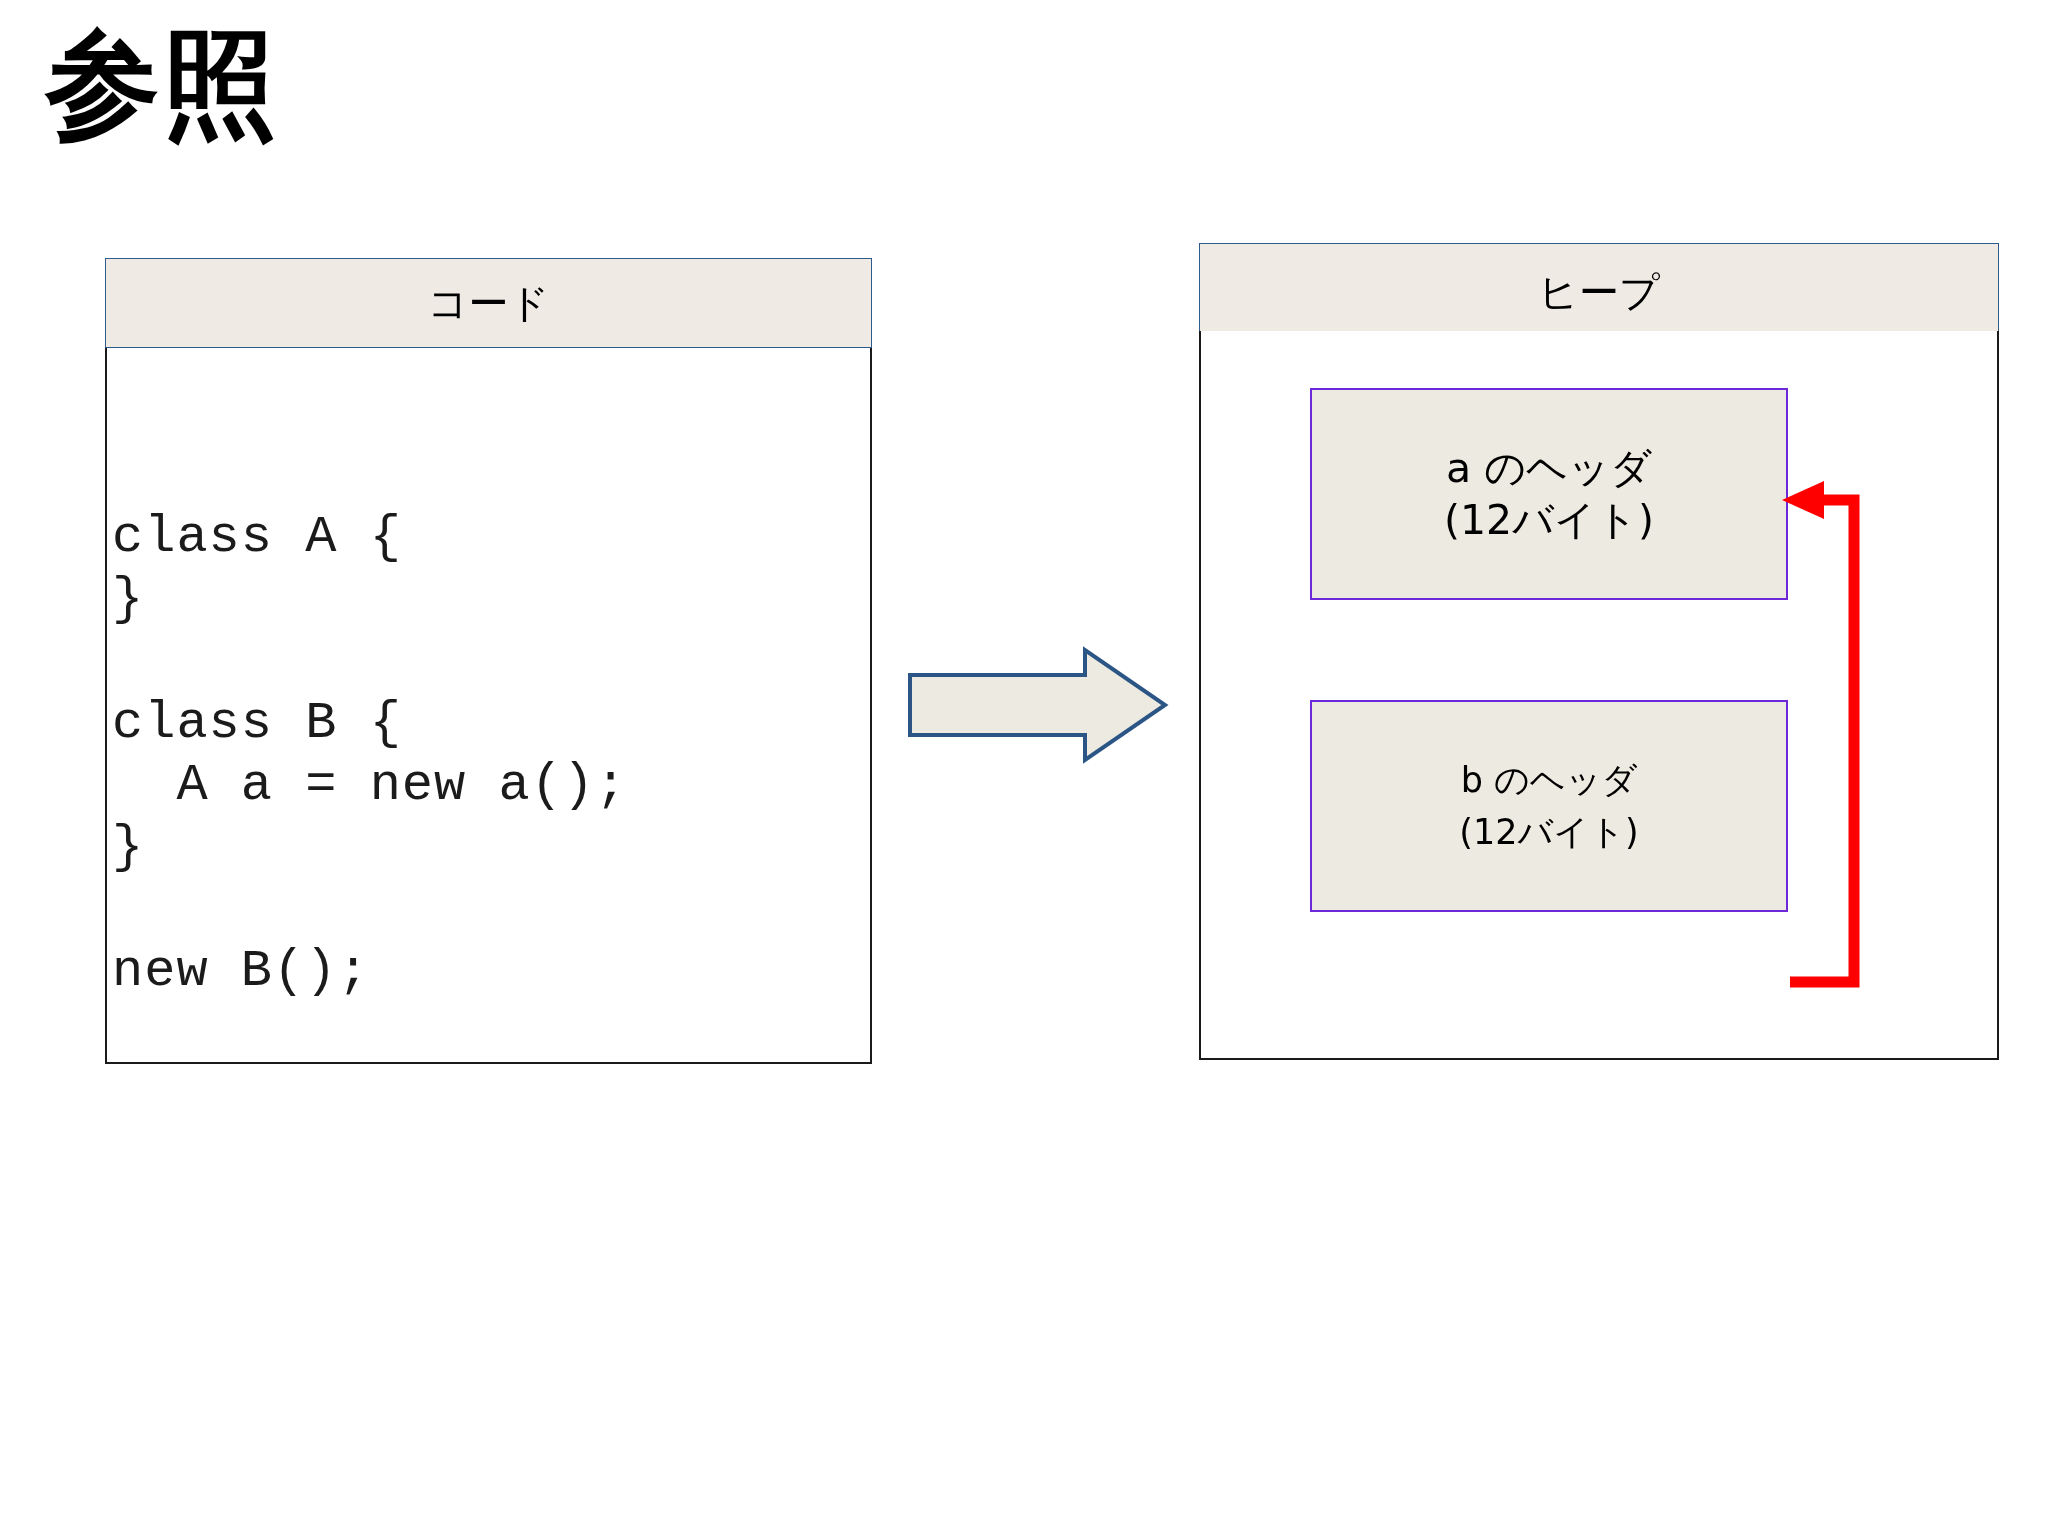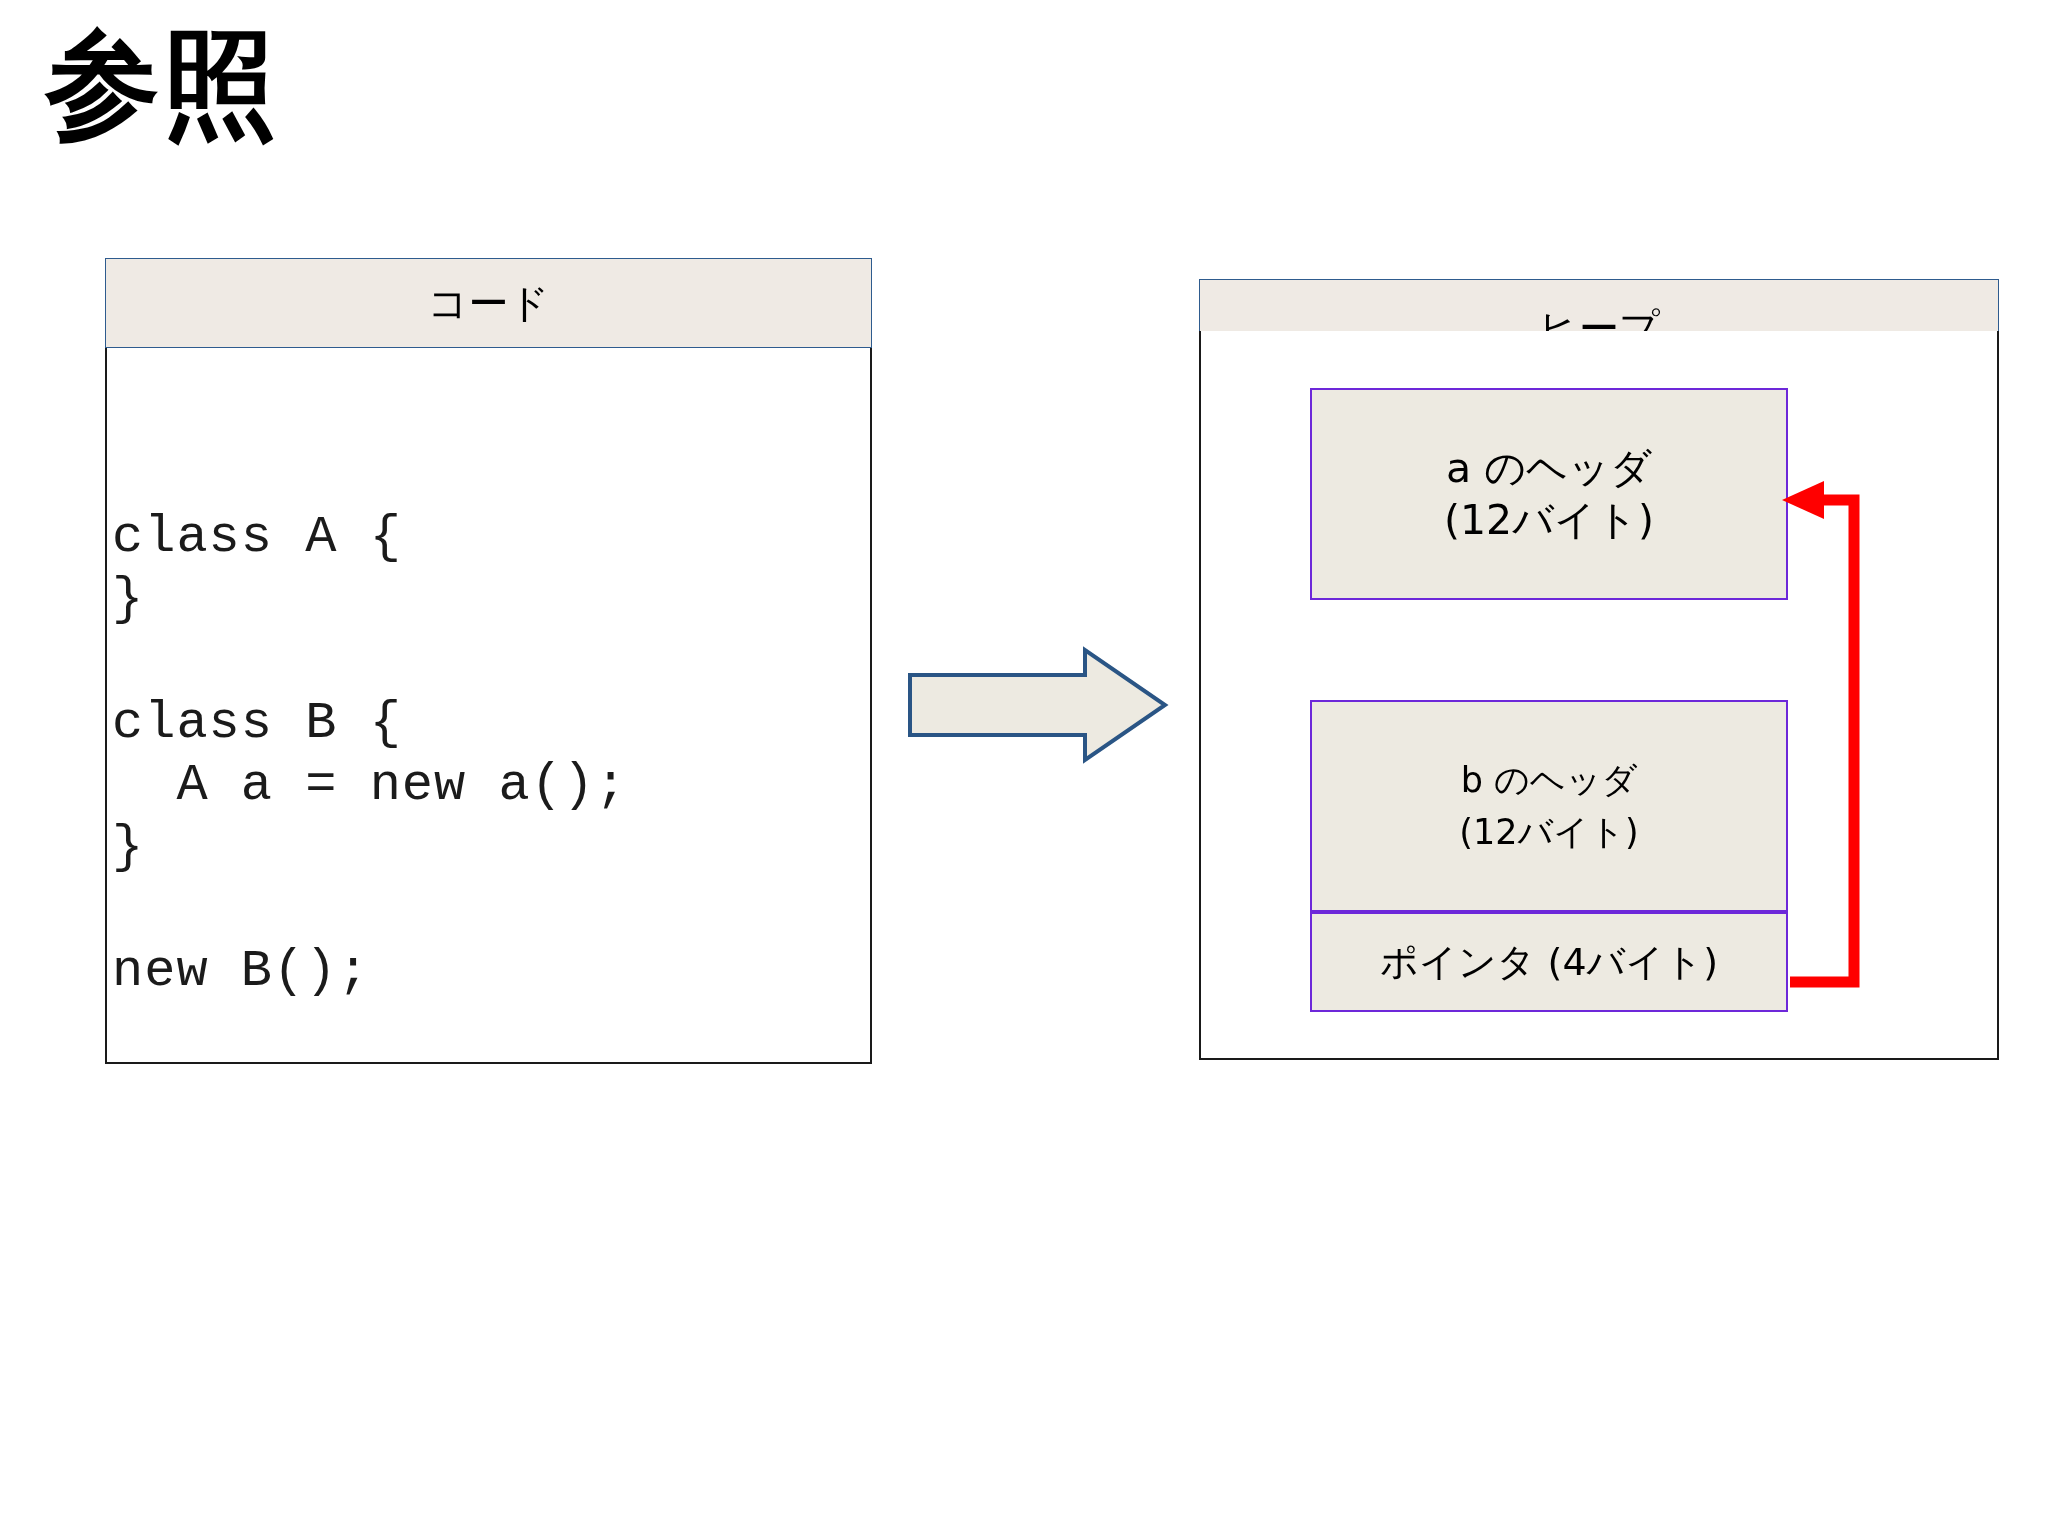--- a/index.html
+++ b/index.html
@@ -52,21 +52,21 @@
     left:112px; top:455px;
     font-family:"Liberation Mono","DejaVu Sans Mono",monospace;
     font-size:52px;
     line-height:62px;
     color:#1b1b1b;
     white-space:pre;
     letter-spacing:1px;
   }
 
   
-  #heap-panel-header{ left:1199px; top:243px; width:800px; height:98px;margin-top:36px; }
+  #heap-panel-header{ left:1199px; top:243px; width:800px; height:98px; }
   #heap-panel-body  { left:1199px; top:331px; width:800px; height:729px; }
 
   .heap-cell{
     position:absolute;
     box-sizing:border-box;
     background:#EDEAE1;
     border:2px solid #6d28d9;
     display:flex;
     flex-direction:column;
     align-items:center;
@@ -126,22 +126,19 @@
   <div class="heap-cell" id="heap-cell-a">
     <span class="cell-line">a のヘッダ</span>
     <span class="cell-line">(12バイト)</span>
   </div>
 
   <div class="heap-cell" id="heap-cell-b">
     <span class="cell-line">b のヘッダ</span>
     <span class="cell-line">(12バイト)</span>
   </div>
 
-  <div class="heap-cell" id="heap-cell-ptr">
-    <span class="cell-line">ポインタ (4バイト)</span>
-  </div>
 
   <svg id="pointer-arrow" viewBox="0 0 110 520">
     <path d="M 10 512 L 74 512 L 74 30 L 40 30" fill="none" stroke="#FF0000" stroke-width="11" stroke-linejoin="miter" stroke-linecap="butt"></path>
     <polygon points="2,30 44,11 44,49" fill="#FF0000"></polygon>
   </svg>
 
 </div>
 
 </body></html>

